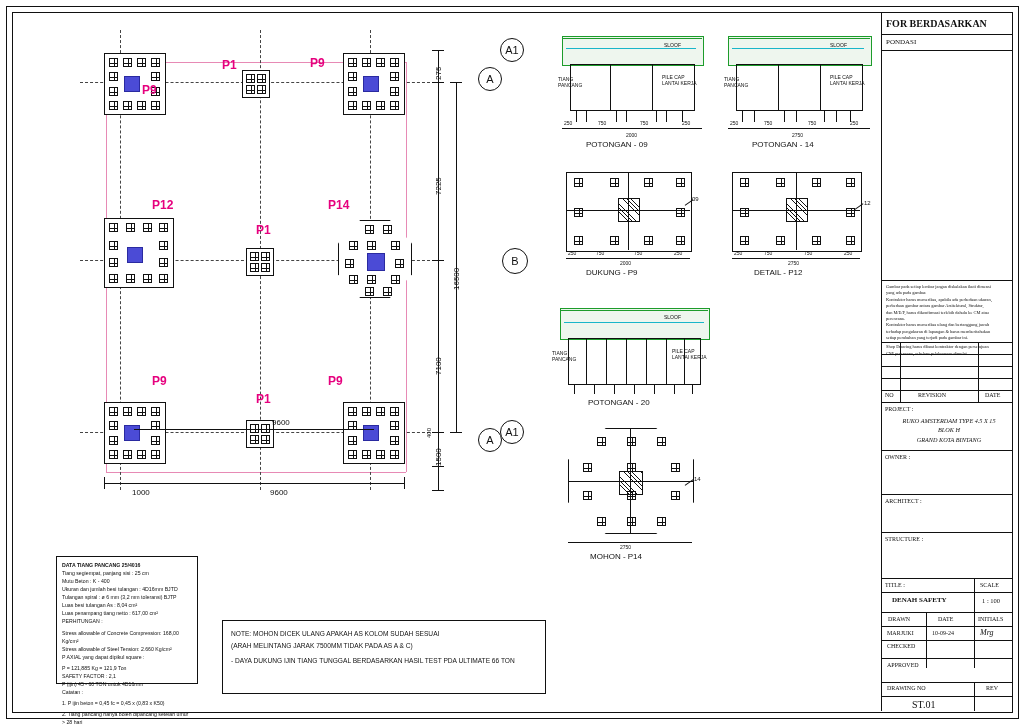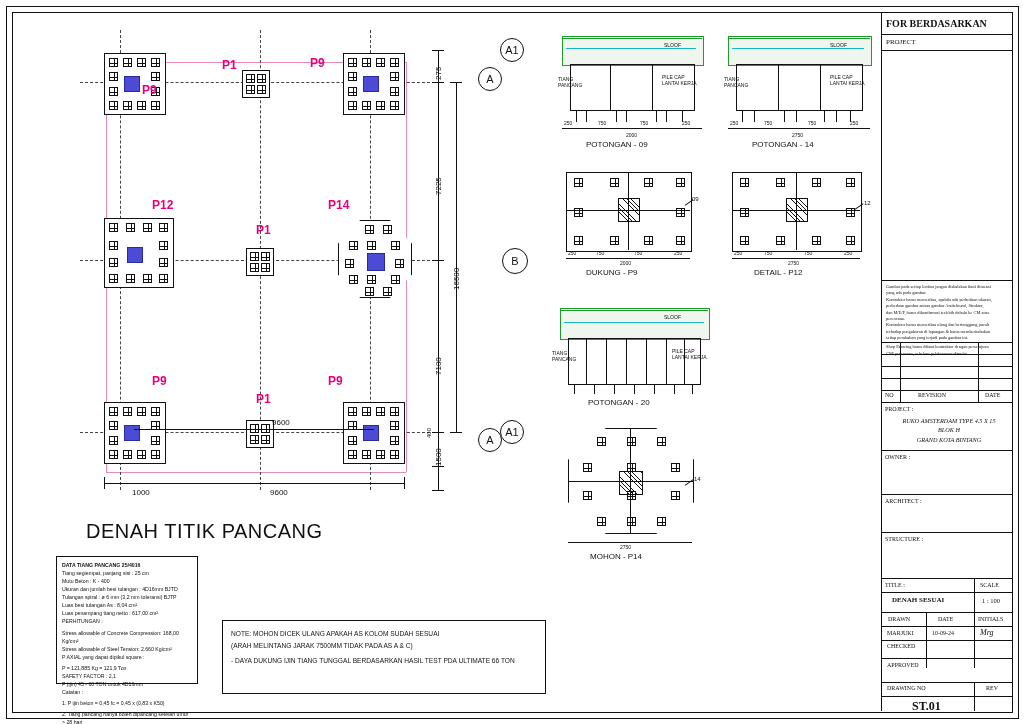--- a/index.html
+++ b/index.html
@@ -230,21 +230,20 @@
 
     <div class="axisline" style="left:74px;top:409px;width:240px;height:0.8px;"></div>
     <div class="dimtxt" style="left:180px;top:398px;">9600</div>
 
     <div class="bubble" style="left:440px;top:18px;width:22px;height:22px;">A1</div>
     <div class="bubble" style="left:418px;top:47px;width:22px;height:22px;">A</div>
     <div class="bubble" style="left:442px;top:228px;width:24px;height:24px;">B</div>
     <div class="bubble" style="left:440px;top:400px;width:22px;height:22px;">A1</div>
     <div class="bubble" style="left:418px;top:408px;width:22px;height:22px;">A</div>
 
-    <div class="planTitle" style="left:26px;top:500px;">DENAH TITIK PANCANG</div>
   </div>
 
   <div class="box notebox" style="left:56px;top:556px;width:130px;height:118px;">
     <div style="font-size:5.2px;line-height:1.55;" id="dataNoteBody">
         <div><b>DATA TIANG PANCANG 25/4016</b></div>
         <div>Tiang segiempat, panjang sisi : 25 cm</div>
         <div>Mutu Beton :  K - 400</div>
         <div>Ukuran dan jumlah besi tulangan :  4D16mm BJTD</div>
         <div>Tulangan spiral :  ø 6 mm (3,2 mm toleransi)  BJTP</div>
         <div>Luas besi tulangan As :  8,04 cm²</div>
@@ -438,21 +437,21 @@
     <div class="blk" style="left:136px;top:62px;width:10px;height:0.7px;transform:rotate(-35deg);"></div>
     <div class="seclabel" style="left:42px;top:132px;">MOHON  -  P14</div>
   </div>
 
   <div id="tb">
 
     <div class="hsep" style="left:0;top:22px;width:130px;"></div>
     <div class="tbtxt tbhead" style="left:4px;top:6px;">FOR BERDASARKAN</div>
 
     <div class="hsep" style="left:0;top:38px;width:130px;"></div>
-    <div class="tbtxt" style="left:4px;top:26px;font-size:7px;">PROJECT</div>
+    <div class="tbtxt" style="left:4px;top:26px;font-size:7px;">PONDASI</div>
 
     <div class="hsep" style="left:0;top:268px;width:130px;"></div>
     <div class="tbtxt" id="legendBody" style="left:4px;top:272px;width:122px;font-size:4.4px;line-height:1.45;">
         <div>Gambar pada setiap lembar jangan diskalakan ikuti dimensi</div>
         <div>yang ada pada gambar.</div>
         <div>Kontraktor harus memeriksa, apabila ada perbedaan ukuran,</div>
         <div>perbedaan gambar antara gambar Arsitektural, Struktur,</div>
         <div>dan M/E/P, harus dikonfirmasi terlebih dahulu ke CM atau</div>
         <div>perencana.</div>
         <div>Kontraktor harus memeriksa ulang dan bertanggung jawab</div>
@@ -489,21 +488,21 @@
     <div class="tbtxt" style="left:3px;top:486px;font-size:6px;">ARCHITECT :</div>
     <div class="hsep" style="left:0;top:520px;width:130px;"></div>
 
     <div class="tbtxt" style="left:3px;top:524px;font-size:6px;">STRUCTURE :</div>
     <div class="hsep" style="left:0;top:566px;width:130px;"></div>
 
     <div class="tbtxt" style="left:3px;top:570px;font-size:6px;">TITLE :</div>
     <div class="tbtxt" style="left:98px;top:570px;font-size:6px;">SCALE</div>
     <div class="vsep" style="left:92px;top:566px;height:40px;"></div>
     <div class="hsep" style="left:0;top:580px;width:130px;"></div>
-    <div class="tbtxt" style="left:10px;top:584px;font-size:7px;font-weight:700;">DENAH SESUAI</div>
+    <div class="tbtxt" style="left:10px;top:584px;font-size:7px;font-weight:700;">DENAH SAFETY</div>
     <div class="tbtxt" style="left:100px;top:585px;font-size:6.5px;">1 : 100</div>
     <div class="hsep" style="left:0;top:600px;width:130px;"></div>
 
     <div class="vsep" style="left:44px;top:600px;height:56px;"></div>
     <div class="vsep" style="left:92px;top:600px;height:56px;"></div>
     <div class="tbtxt" style="left:6px;top:604px;font-size:6px;">DRAWN</div>
     <div class="tbtxt" style="left:56px;top:604px;font-size:6px;">DATE</div>
     <div class="tbtxt" style="left:96px;top:604px;font-size:6px;">INITIALS</div>
     <div class="hsep" style="left:0;top:614px;width:130px;"></div>
     <div class="tbtxt" style="left:5px;top:618px;font-size:6px;">MARJUKI</div>
@@ -512,15 +511,15 @@
     <div class="hsep" style="left:0;top:628px;width:130px;"></div>
     <div class="tbtxt" style="left:5px;top:631px;font-size:6px;">CHECKED</div>
     <div class="hsep" style="left:0;top:646px;width:130px;"></div>
     <div class="tbtxt" style="left:5px;top:650px;font-size:6px;">APPROVED</div>
     <div class="hsep" style="left:0;top:670px;width:130px;"></div>
 
     <div class="vsep" style="left:92px;top:670px;height:29px;"></div>
     <div class="tbtxt" style="left:5px;top:673px;font-size:6px;">DRAWING NO</div>
     <div class="tbtxt" style="left:104px;top:673px;font-size:6px;">REV</div>
     <div class="hsep" style="left:0;top:684px;width:130px;"></div>
-    <div class="tbtxt" style="left:30px;top:687px;font-size:12px;font-weight:700;">ST.01</div>
+    <div class="tbtxt" style="left:30px;top:687px;font-size:10px;font-weight:400;">ST.01</div>
   </div>
 </div>
 
 </body></html>

